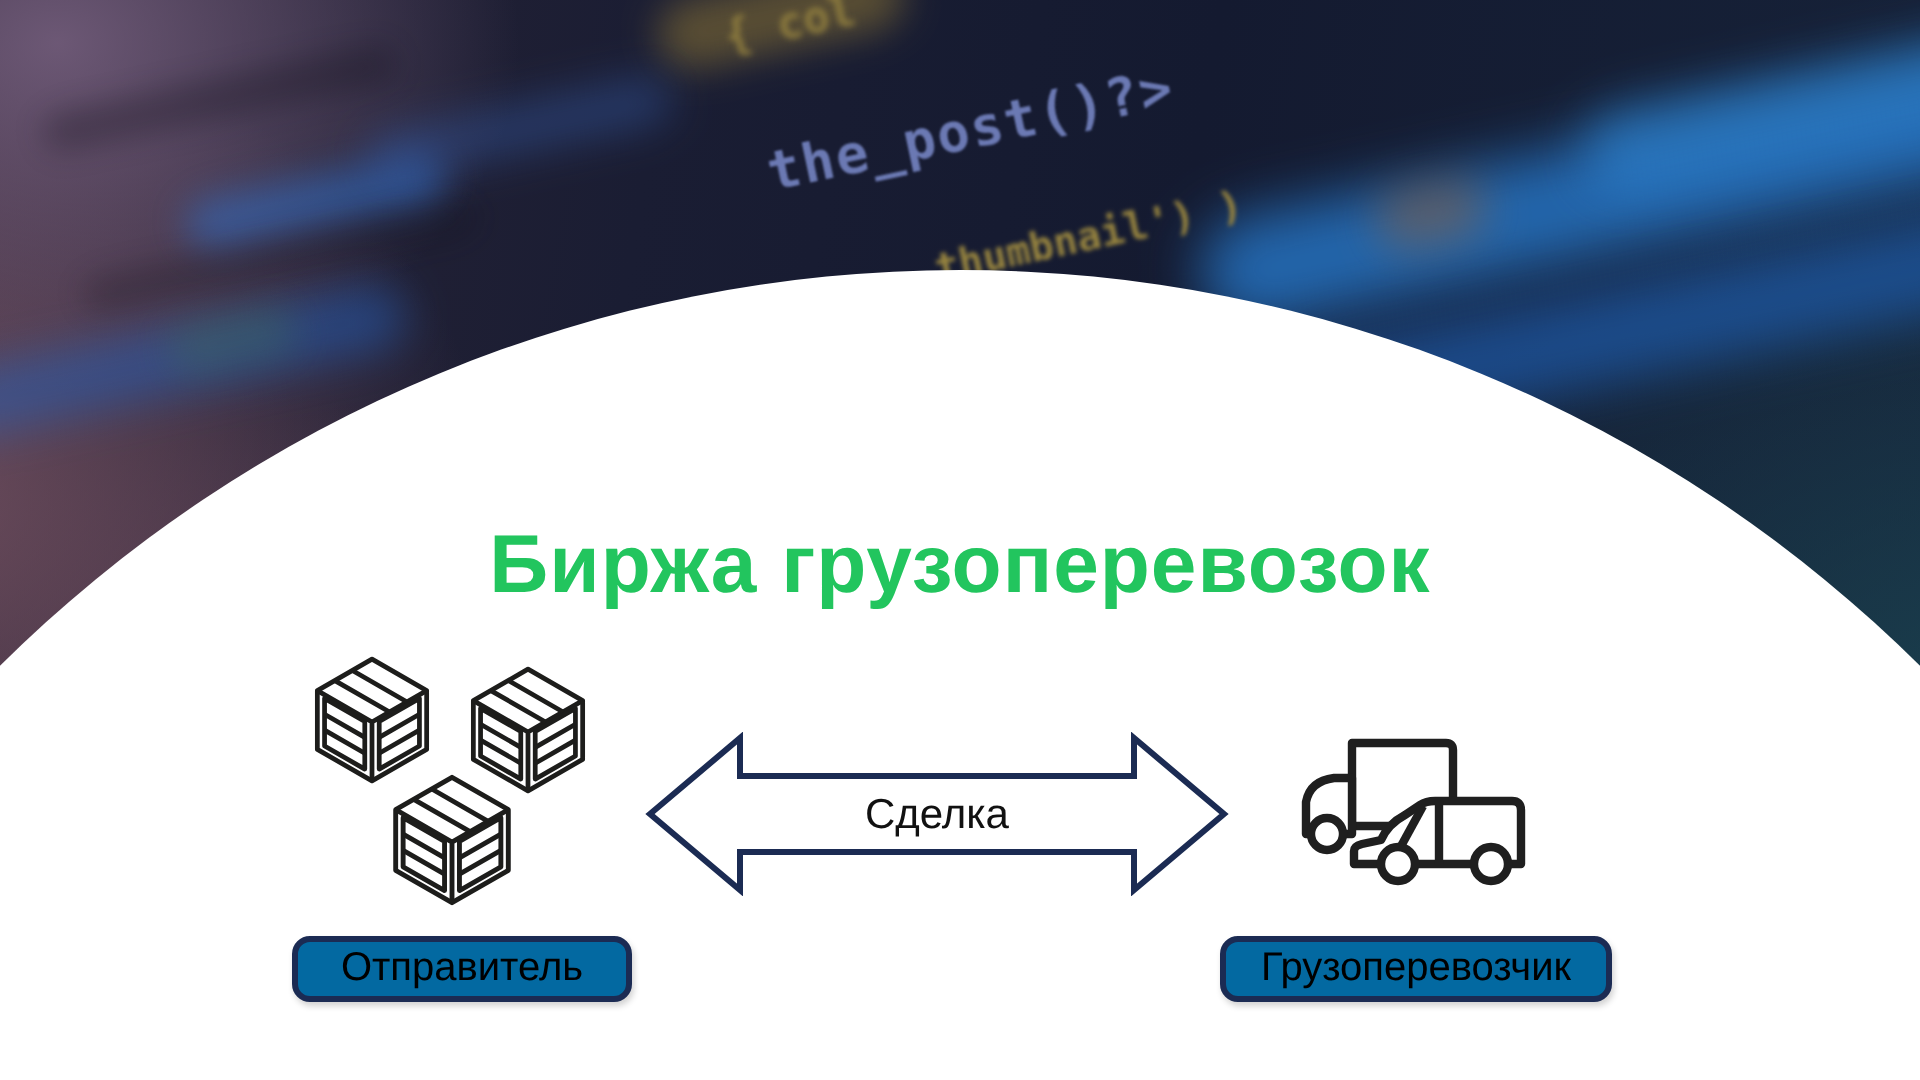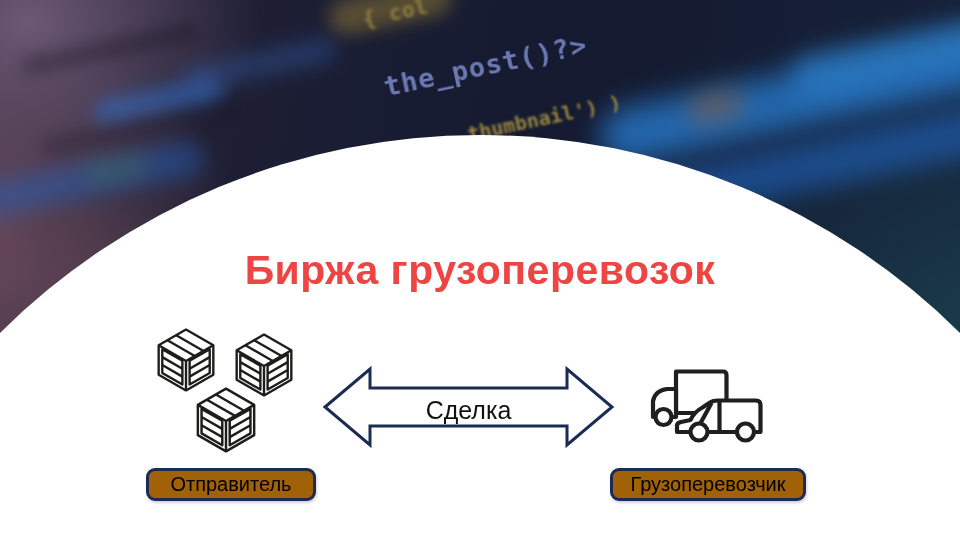--- a/index.html
+++ b/index.html
@@ -46,37 +46,37 @@
   }
   
   .logo{position:absolute;left:71px;top:35px;width:170px;height:92px;z-index:2;color:#fff;}
   .logo .ring{position:absolute;left:0;top:0;}
   .logo .brand1{position:absolute;left:11px;top:29px;font-size:27px;font-weight:700;letter-spacing:1px;}
   .logo .brand2{position:absolute;left:81px;top:29px;font-size:27px;font-weight:700;}
   .logo .div{position:absolute;left:110px;top:37px;width:1.5px;height:21px;background:rgba(255,255,255,.55);}
   .logo .suffix{position:absolute;left:120px;top:31px;font-size:21px;font-weight:400;color:#f4f2f6;}
   
   .title{
-    position:absolute;left:0;right:0;top:247px;margin:0;text-align:center;z-index:2;
-    font-size:41px;font-weight:700;color:#ef4444;letter-spacing:.5px;
+    position:absolute;left:0;right:0;top:247px;margin:12px;text-align:center;z-index:2;
+    font-size:41px;font-weight:700;color:#22c55e;letter-spacing:.5px;
   }
   
   .icon{position:absolute;z-index:2;}
   .crate1{left:153px;top:327px;width:66px;height:66px;}
   .crate2{left:231px;top:332px;width:66px;height:66px;}
   .crate3{left:192px;top:386px;width:68px;height:68px;}
   .trucks{left:646px;top:368px;width:122px;height:76px;}
   .arrow{left:322px;top:366px;width:293px;height:82px;}
   .arrow-label{
     position:absolute;left:322px;top:396px;width:293px;text-align:center;z-index:3;
-    font-size:25px;color:#111;
+    font-size:21px;color:#111;
   }
   .label-box{
     position:absolute;z-index:2;height:33px;box-sizing:border-box;
-    border:3px solid #1b2b53;border-radius:9px;background:#a16207;
+    border:3px solid #1b2b53;border-radius:9px;background:#0369a1;
     display:flex;align-items:center;justify-content:center;
     font-size:20px;color:#000;box-shadow:1px 2px 3px rgba(0,0,0,.18);
   }
   .sender-box{left:146px;top:468px;width:170px;}
   .carrier-box{left:610px;top:468px;width:196px;}
 </style>
 </head>
 <body>
 
 <div class="slide">

